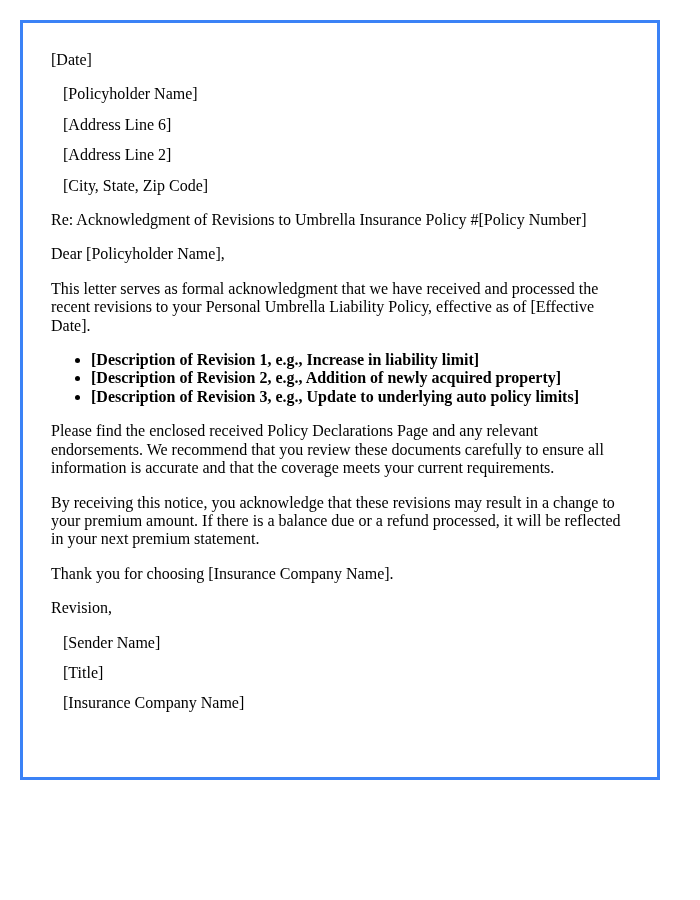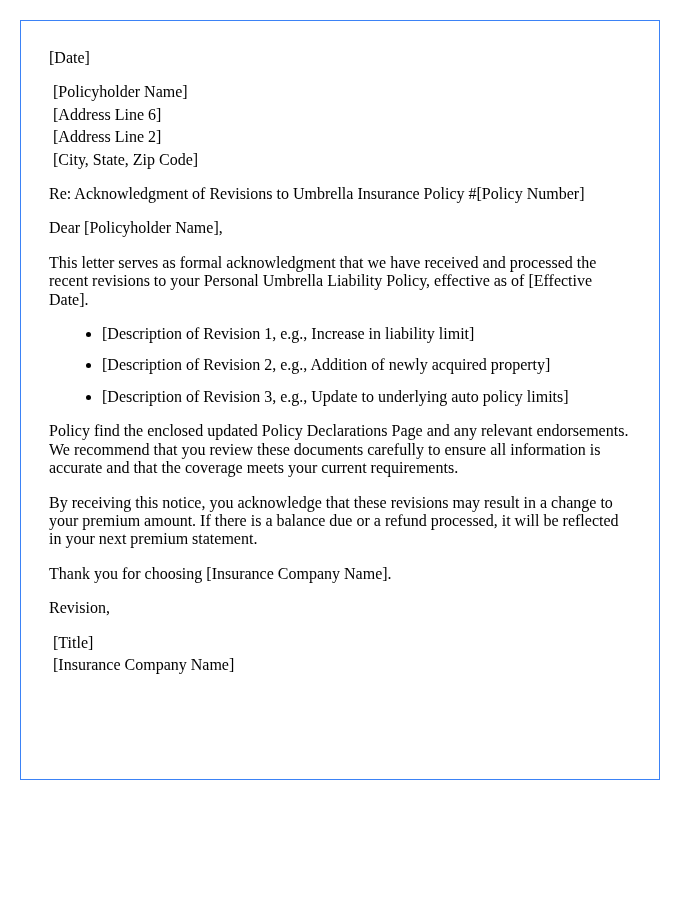--- a/index.html
+++ b/index.html
@@ -2,32 +2,32 @@
 <html><head>
 <meta charset="utf-8">
 <style>
   html, body { margin: 0; padding: 0; background: #ffffff; }
   body { width: 700px; height: 900px; position: relative; }
   .letter {
     position: absolute;
     left: 20px; top: 20px;
     width: 640px; height: 760px;
     box-sizing: border-box;
-    border: 1px solid #3b82f6;
+    border: 3px solid #3b82f6;
     padding: 28px 28px 0 28px;
     font-family: "Liberation Serif", "DejaVu Serif", serif;
     font-size: 16px;
     line-height: 18.4px;
     color: #000000;
   }
   .letter p { margin: 0 0 16px 0; }
-  .addr div, .sig div { margin: 4px; }
+  .addr div, .sig div { margin: 12px; }
   .block { margin: 0 0 16px 0; }
   ul.revisions { margin: 0 0 16px 0; padding-left: 40px; }
-  ul.revisions li { margin: 13px; }
+  ul.revisions li { margin: 0; font-weight: bold; }
 </style>
 </head>
 <body>
 
 <div class="letter">
   <p>[Date]</p>
 
   <div class="block addr">
     <div>[Policyholder Name]</div>
     <div>[Address Line 6]</div>
@@ -38,22 +38,23 @@
   <p>Re: Acknowledgment of Revisions to Umbrella Insurance Policy #[Policy Number]</p>
   <p>Dear [Policyholder Name],</p>
   <p>This letter serves as formal acknowledgment that we have received and processed the recent revisions to your Personal Umbrella Liability Policy, effective as of [Effective Date].</p>
 
   <ul class="revisions">
     <li>[Description of Revision 1, e.g., Increase in liability limit]</li>
     <li>[Description of Revision 2, e.g., Addition of newly acquired property]</li>
     <li>[Description of Revision 3, e.g., Update to underlying auto policy limits]</li>
   </ul>
 
-  <p>Policy find the enclosed updated Policy Declarations Page and any relevant endorsements. We recommend that you review these documents carefully to ensure all information is accurate and that the coverage meets your current requirements.</p>
+  <p>Please find the enclosed received Policy Declarations Page and any relevant endorsements. We recommend that you review these documents carefully to ensure all information is accurate and that the coverage meets your current requirements.</p>
   <p>By receiving this notice, you acknowledge that these revisions may result in a change to your premium amount. If there is a balance due or a refund processed, it will be reflected in your next premium statement.</p>
   <p>Thank you for choosing [Insurance Company Name].</p>
   <p>Revision,</p>
 
   <div class="block sig">
+    <div>[Sender Name]</div>
     <div>[Title]</div>
     <div>[Insurance Company Name]</div>
   </div>
 </div>
 
 </body></html>

